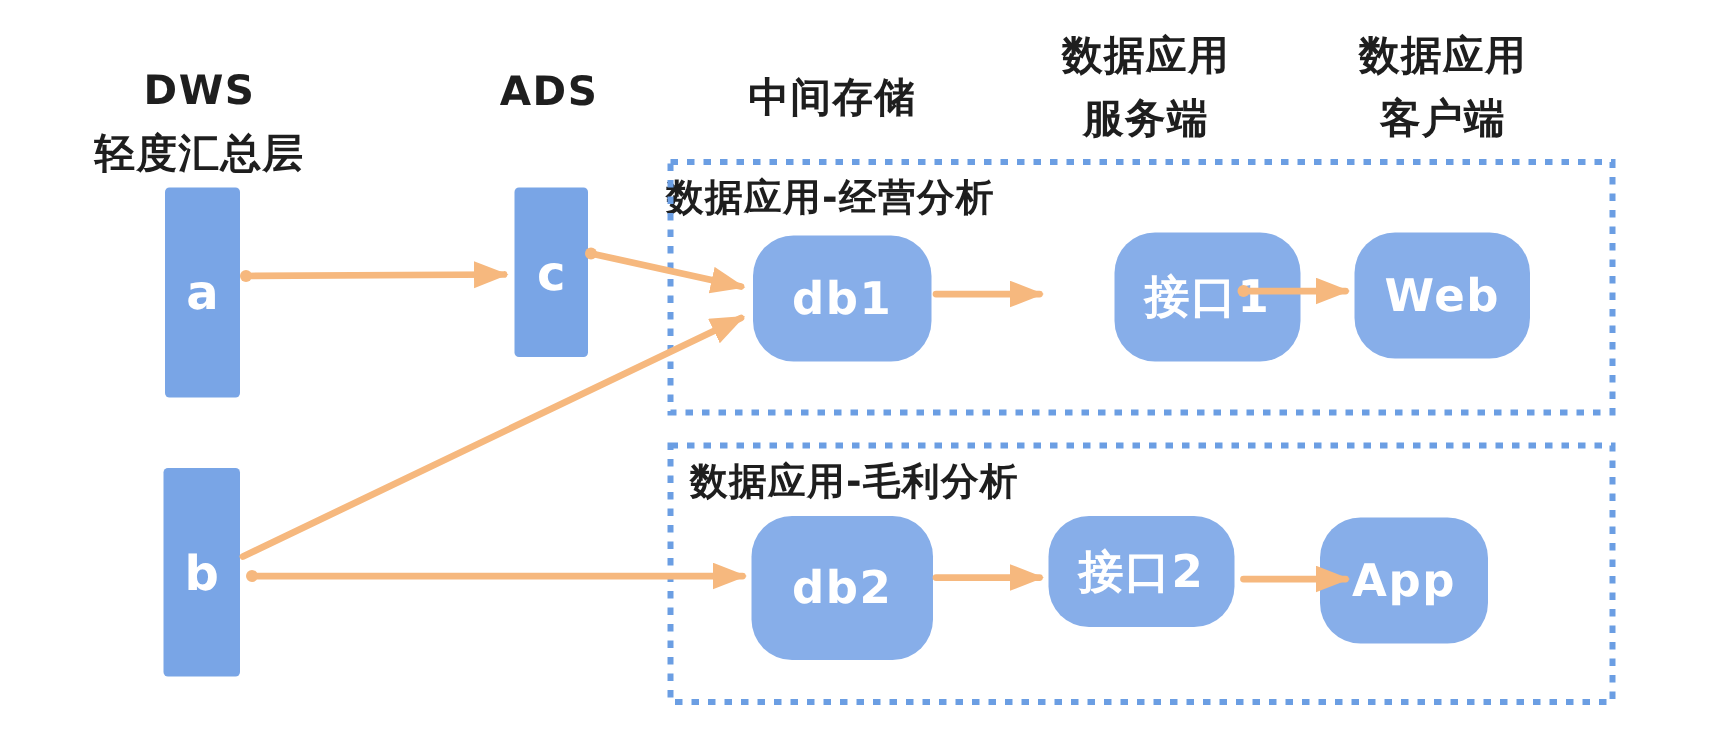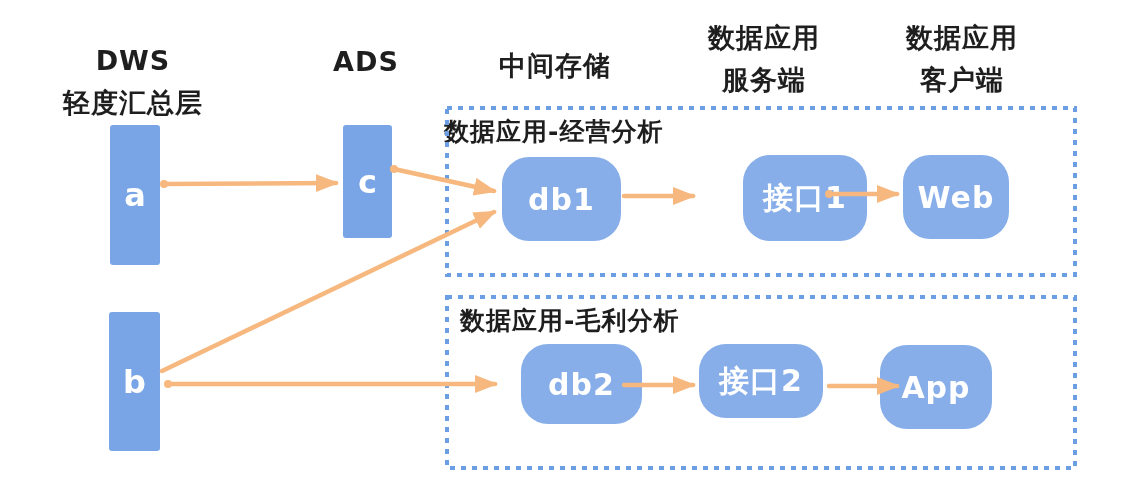--- a/index.html
+++ b/index.html
@@ -43,22 +43,22 @@
     position:absolute;
     background:var(--node-fill,#87AEE9);
     border-radius:27px;
     display:flex;align-items:center;justify-content:center;
     color:var(--text-light,#ffffff);
     font-size:30px;font-weight:600;
     letter-spacing:1px;
   }
   #node-db1{left:502px;top:157px;width:119px;height:84px;}
   #node-api1{left:699px;top:155px;width:124px;height:86px;margin-left:44px;}
-  #node-web{left:903px;top:155px;width:106px;height:84px;}
-  #node-db2{left:521px;top:344px;width:121px;height:80px;}
+  #node-web{left:903px;top:155px;width:117px;height:84px;}
+  #node-db2{left:501px;top:344px;width:121px;height:96px;}
   #node-api2{left:699px;top:344px;width:124px;height:74px;}
   #node-app{left:880px;top:345px;width:112px;height:84px;}
 
   
   .group-label{
     position:absolute;
     color:var(--text-dark,#1e1e1e);
     font-size:25px;font-weight:600;
     letter-spacing:1px;white-space:nowrap;
   }

